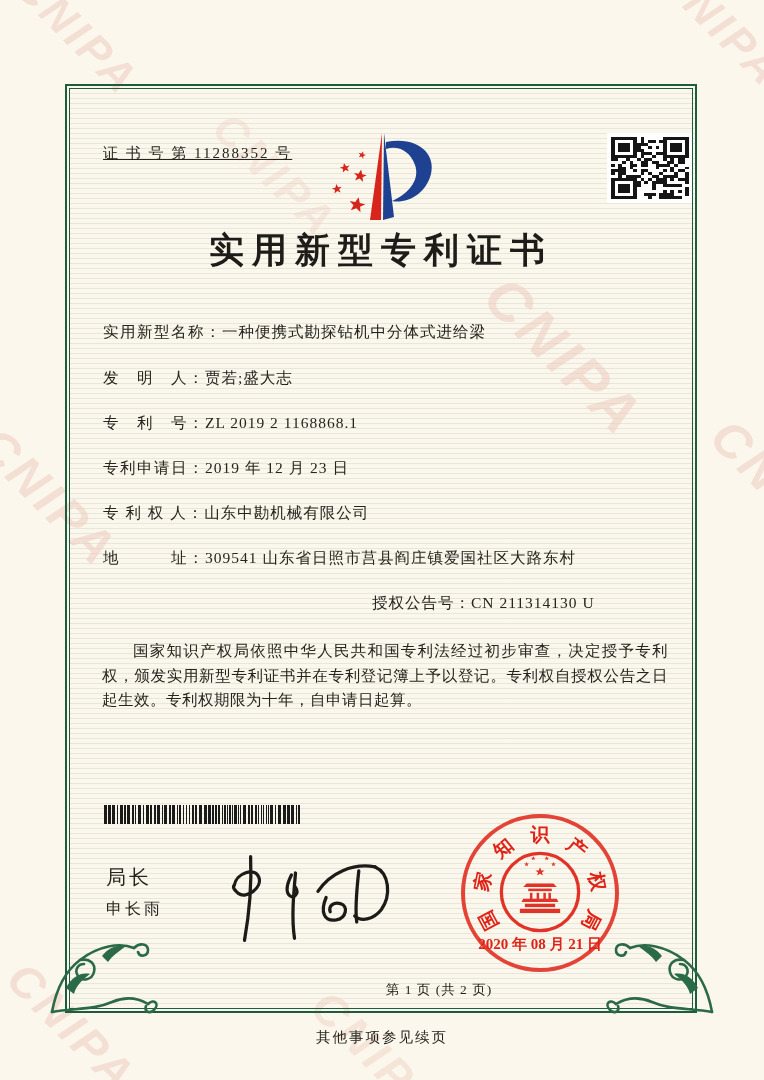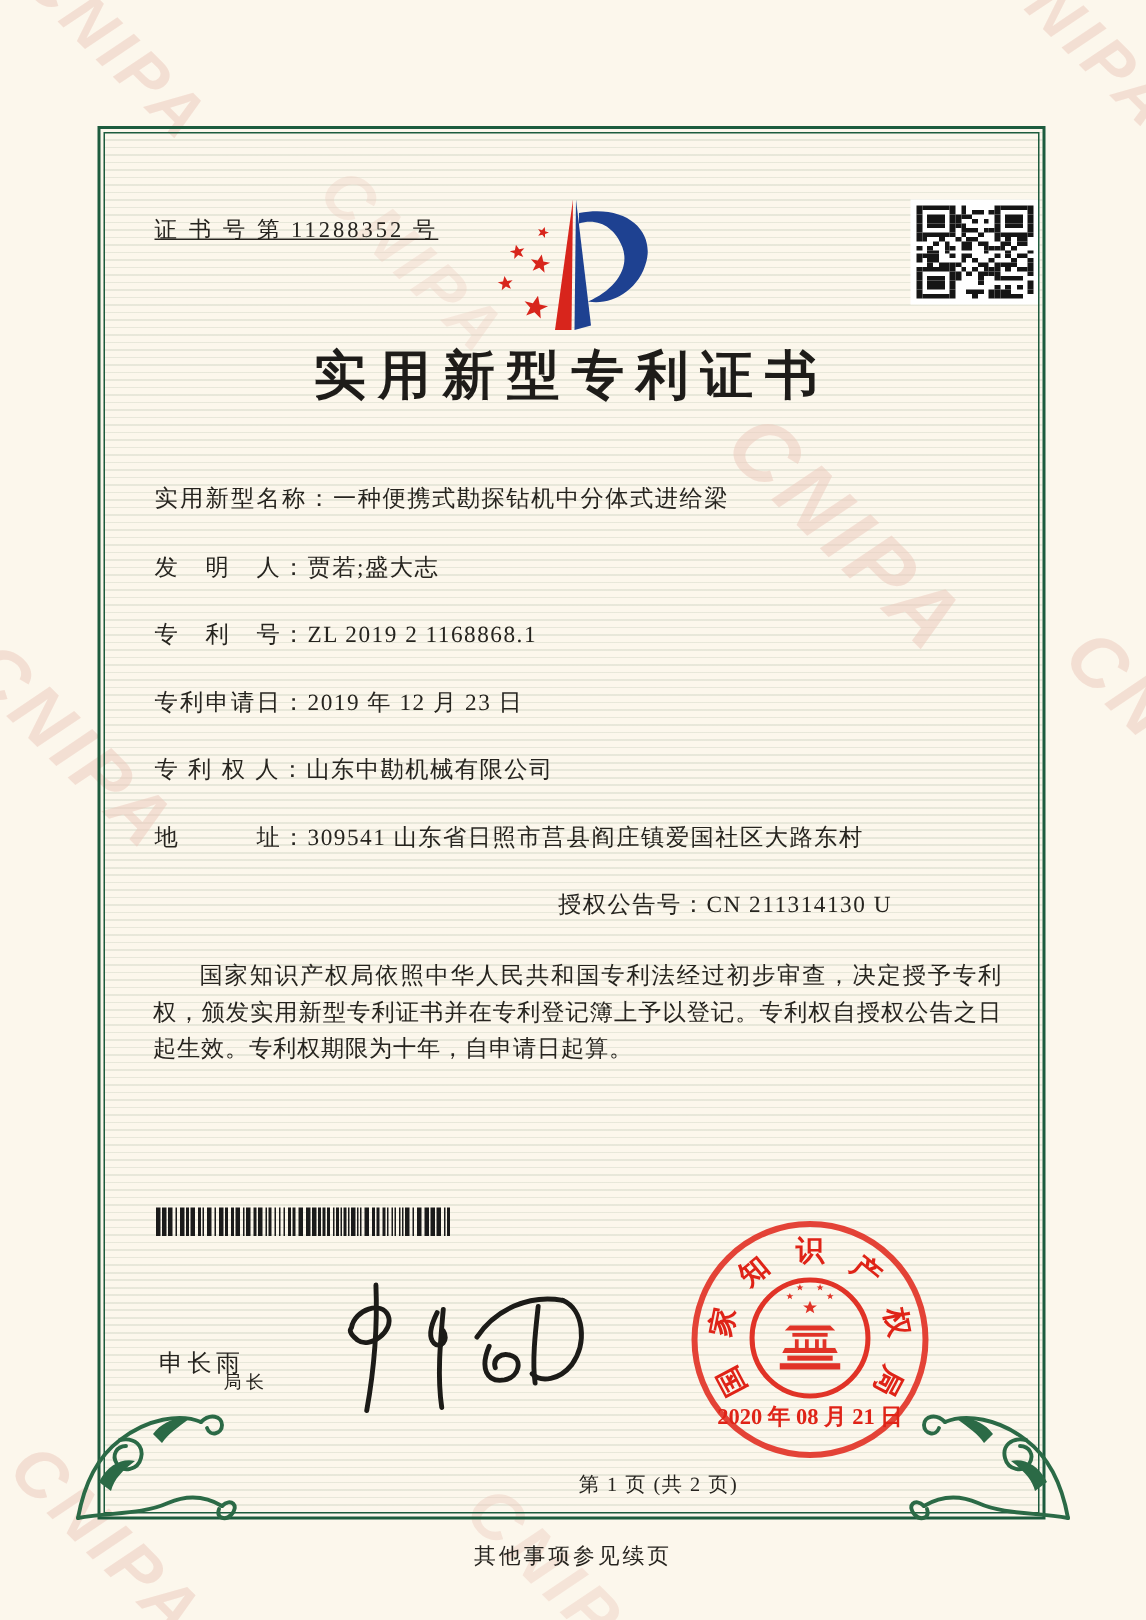--- a/index.html
+++ b/index.html
@@ -36,21 +36,21 @@
   .field .lbl{letter-spacing:1.5px;}
   .field .val{letter-spacing:1px;}
   .f0{top:322px;} .f1{top:368px;} .f2{top:413px;} .f3{top:458px;} .f4{top:503px;} .f5{top:548px;}
   .grant-date{position:absolute;left:103px;top:593px;font-size:15.5px;white-space:nowrap;letter-spacing:1px;}
   .grant-no{position:absolute;left:372px;top:593px;font-size:15.5px;white-space:nowrap;letter-spacing:1px;}
   .paras{position:absolute;left:102px;top:627px;width:566px;font-size:15.5px;
          line-height:24.6px;text-align:justify;letter-spacing:.5px;margin-top:12px;}
   .paras p{margin:0;text-indent:2em;}
   .barcode{position:absolute;left:104px;top:805px;width:202px;height:19px;display:flex;align-items:stretch;}
   .bar{background:#1a1a1a;height:100%;flex:0 0 auto;}
-  .sig-title{position:absolute;left:106px;top:913px;font-size:12px;letter-spacing:3px;margin-left:43px;}
+  .sig-title{position:absolute;left:106px;top:864px;font-size:20px;letter-spacing:3px;}
   .sig-name{position:absolute;left:106px;top:899px;font-size:16px;letter-spacing:3px;}
   .handwriting{position:absolute;left:220px;top:850px;width:200px;height:95px;}
   
   .seal{position:absolute;left:461px;top:814px;width:158px;height:158px;z-index:4;}
   .seal-circle{position:absolute;inset:0;border:4px solid rgba(223,35,23,.85);
                border-radius:50%;box-sizing:border-box;}
   .seal-char{position:absolute;left:50%;top:50%;width:24px;height:24px;margin:-12px 0 0 -12px;
              text-align:center;font-size:19px;line-height:24px;font-weight:bold;color:#df2317;}
   .emblem{position:absolute;left:37px;top:36px;width:84px;height:84px;opacity:.92;}
   .seal-date{position:absolute;left:0;right:0;top:121px;text-align:center;font-size:15px;

